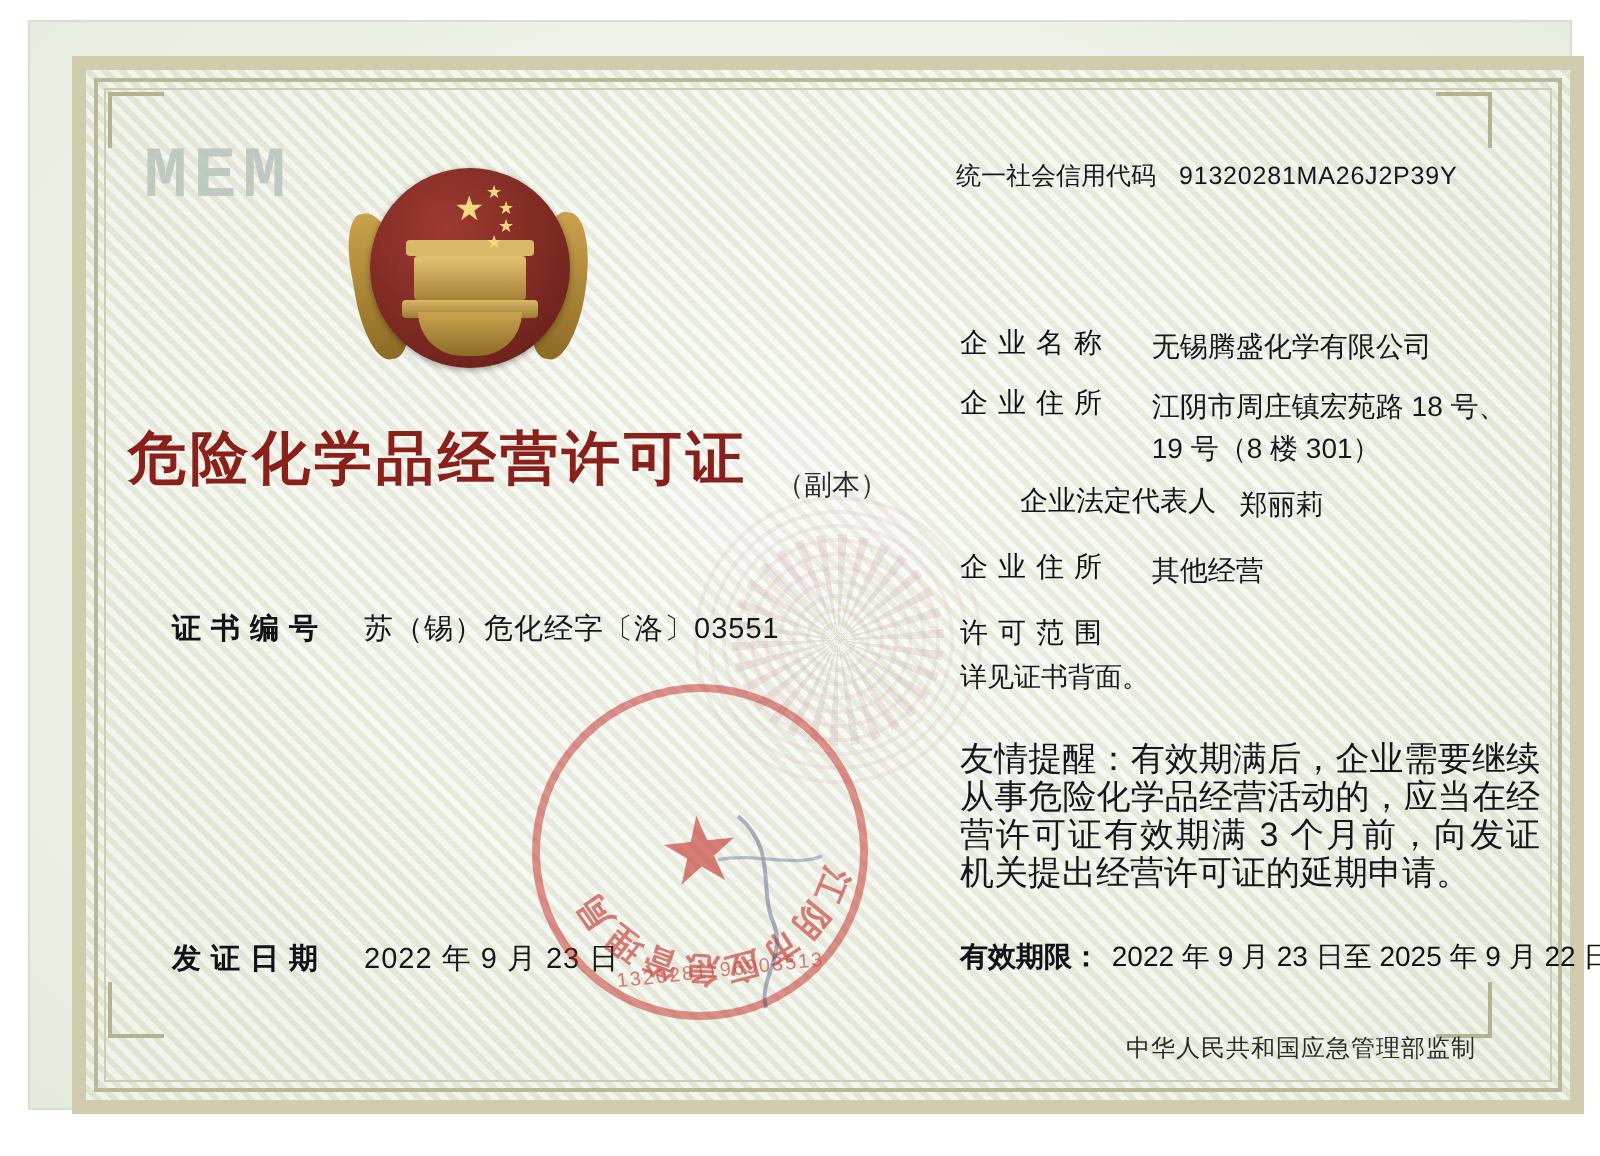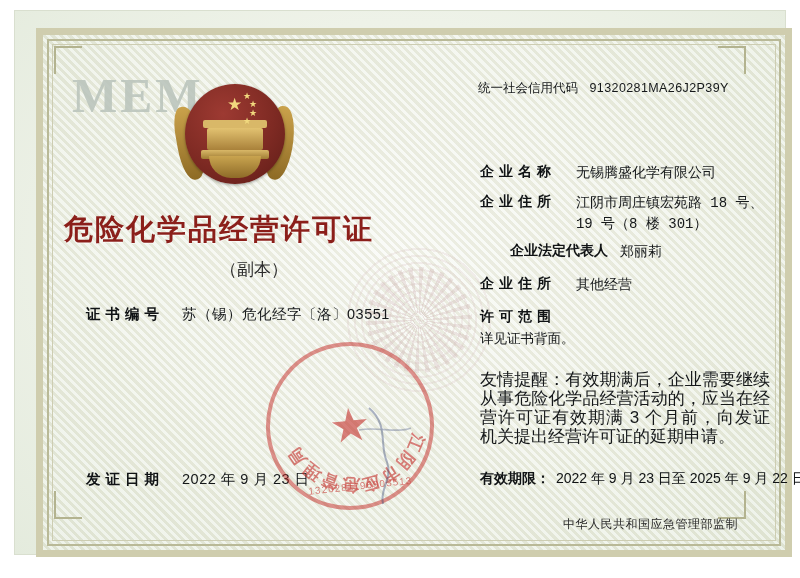--- a/index.html
+++ b/index.html
@@ -78,26 +78,26 @@
     height: 106px;
     border-radius: 50%;
     background:
       repeating-conic-gradient(from 0deg, rgba(206,178,178,0.30) 0deg 5deg, rgba(255,255,255,0) 5deg 12deg);
   }
   
   .mem {
     position: absolute;
     left: 58px;
     top: 58px;
-    font-size: 48px;
+    font-size: 36px;
     font-weight: bold;
     letter-spacing: 3px;
     color: #b9c3bb;
     opacity: 0.85;
-    font-family: Liberation Serif, serif;
+    font-family: Liberation Mono, monospace;
   }
   
   .left-col {
     position: absolute;
     left: 50px;
     top: 60px;
     width: 380px;
     height: 440px;
   }
   .emblem-wrap {
@@ -184,24 +184,24 @@
     font-size: 29px;
     font-weight: bold;
     letter-spacing: 2px;
     color: #8b1f1a;
     font-family: "DejaVu Sans", "Liberation Sans", sans-serif;
     text-shadow: 0 1px 0 rgba(255,255,255,0.6);
   }
   .cert-subtitle {
     position: absolute;
     left: 0;
-    top: 188px;
+    top: 164px;
     width: 380px;
-    text-align: center;
-    font-size: 17px;
+    text-align: right;
+    font-size: 14px;
     color: #2b2b2b;
   }
   .left-field {
     position: absolute;
     left: 22px;
     font-size: 14.5px;
     color: #15181a;
     white-space: nowrap;
   }
   .left-field .lbl {
@@ -295,29 +295,28 @@
     left: 18px;
     width: 292px;
     font-size: 14px;
     color: #15181a;
   }
   .r-field .lbl {
     display: inline-block;
     width: 92px;
     vertical-align: top;
     letter-spacing: 5px;
-    font-weight: bold;
+    font-weight: normal;
     color: #101315;
   }
   .r-field .val {
     display: inline-block;
     width: 190px;
     vertical-align: top;
     line-height: 21px;
-    font-family: Liberation Mono, monospace;
   }
   .rf-name  { top: 93px; }
   .rf-addr  { top: 123px; }
   .rf-legal { top: 172px; padding-left: 30px; }
   .rf-mode  { top: 205px; }
   .rf-scope-lbl { top: 238px; }
   .rf-scope-val { top: 260px; left: 18px; font-size: 13.5px; color: #15181a; }
 
   .r-note {
     position: absolute;

